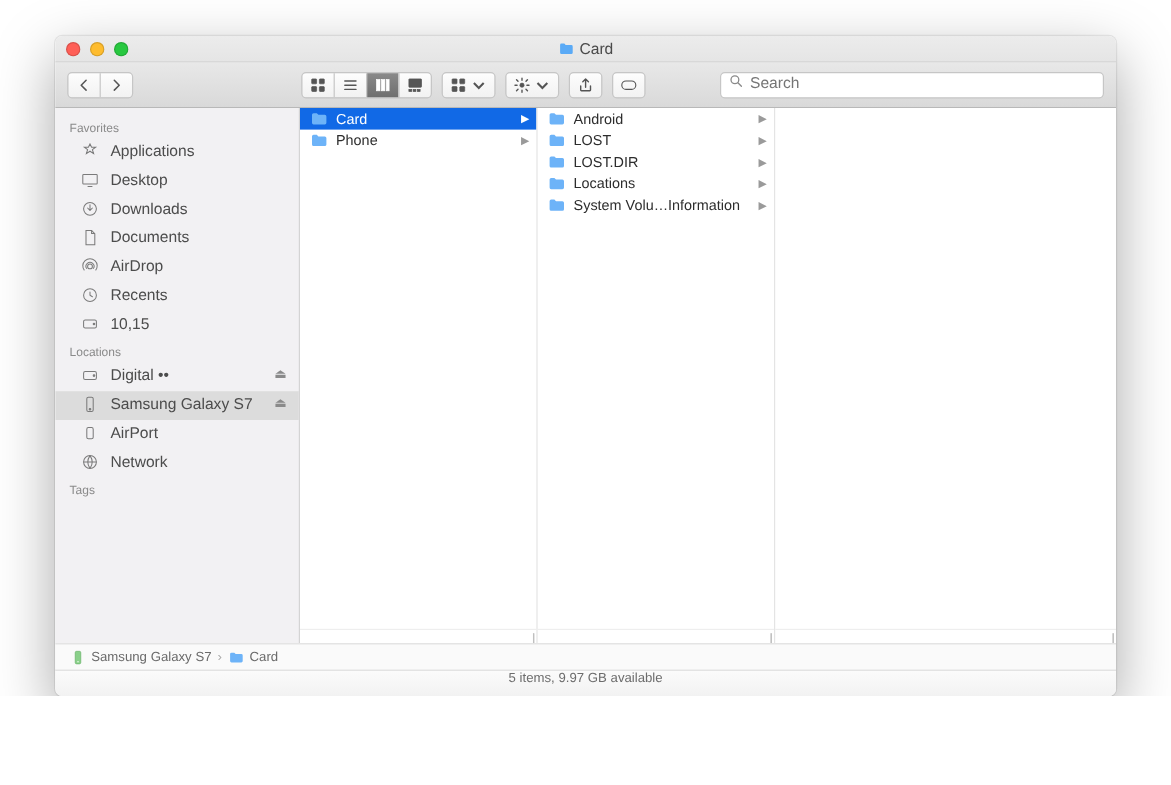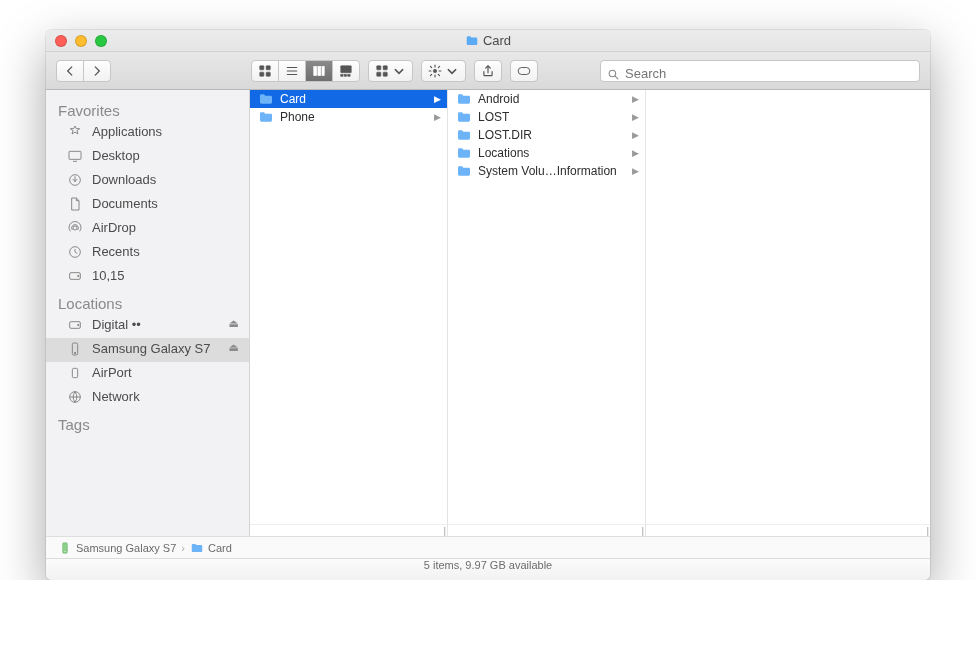--- a/index.html
+++ b/index.html
@@ -75,21 +75,21 @@
   }
   .segbtn svg, .segbtn .glyph { width:14px; height:14px; fill:currentColor; stroke:currentColor;}
   .spacer { flex:1 1 auto; }
   .search {
     flex: 0 0 320px;
     height: 22px;
     border: 1px solid #c6c6c6;
     border-radius: 4px;
     background: #fff;
     display: flex;
-    align-items: flex-end;
+    align-items: flex-start;
     padding: 0 6px;
     color:#8a8a8a;
     gap:5px;
   }
   .search input {
     flex:1; border:none; outline:none; font-size:13px; background:transparent; color:#333;
   }
 
   
   .body {
@@ -99,21 +99,21 @@
   }
   .sidebar {
     width: 204px;
     background: #f2f1f3;
     border-right:1px solid #d4d4d4;
     padding-top:6px;
     font-size: 13px;
     color:#4c4c4c;
   }
   .sb-head {
-    font-size: 15px;
+    font-size: 10px;
     color:#8a8a8a;
     padding: 6px 12px 2px;
     font-weight: 500;
   }
   .sb-item {
     display:flex;
     gap:8px;
     padding: 3px 10px 3px 20px;
     position:relative;
     height:24px;

